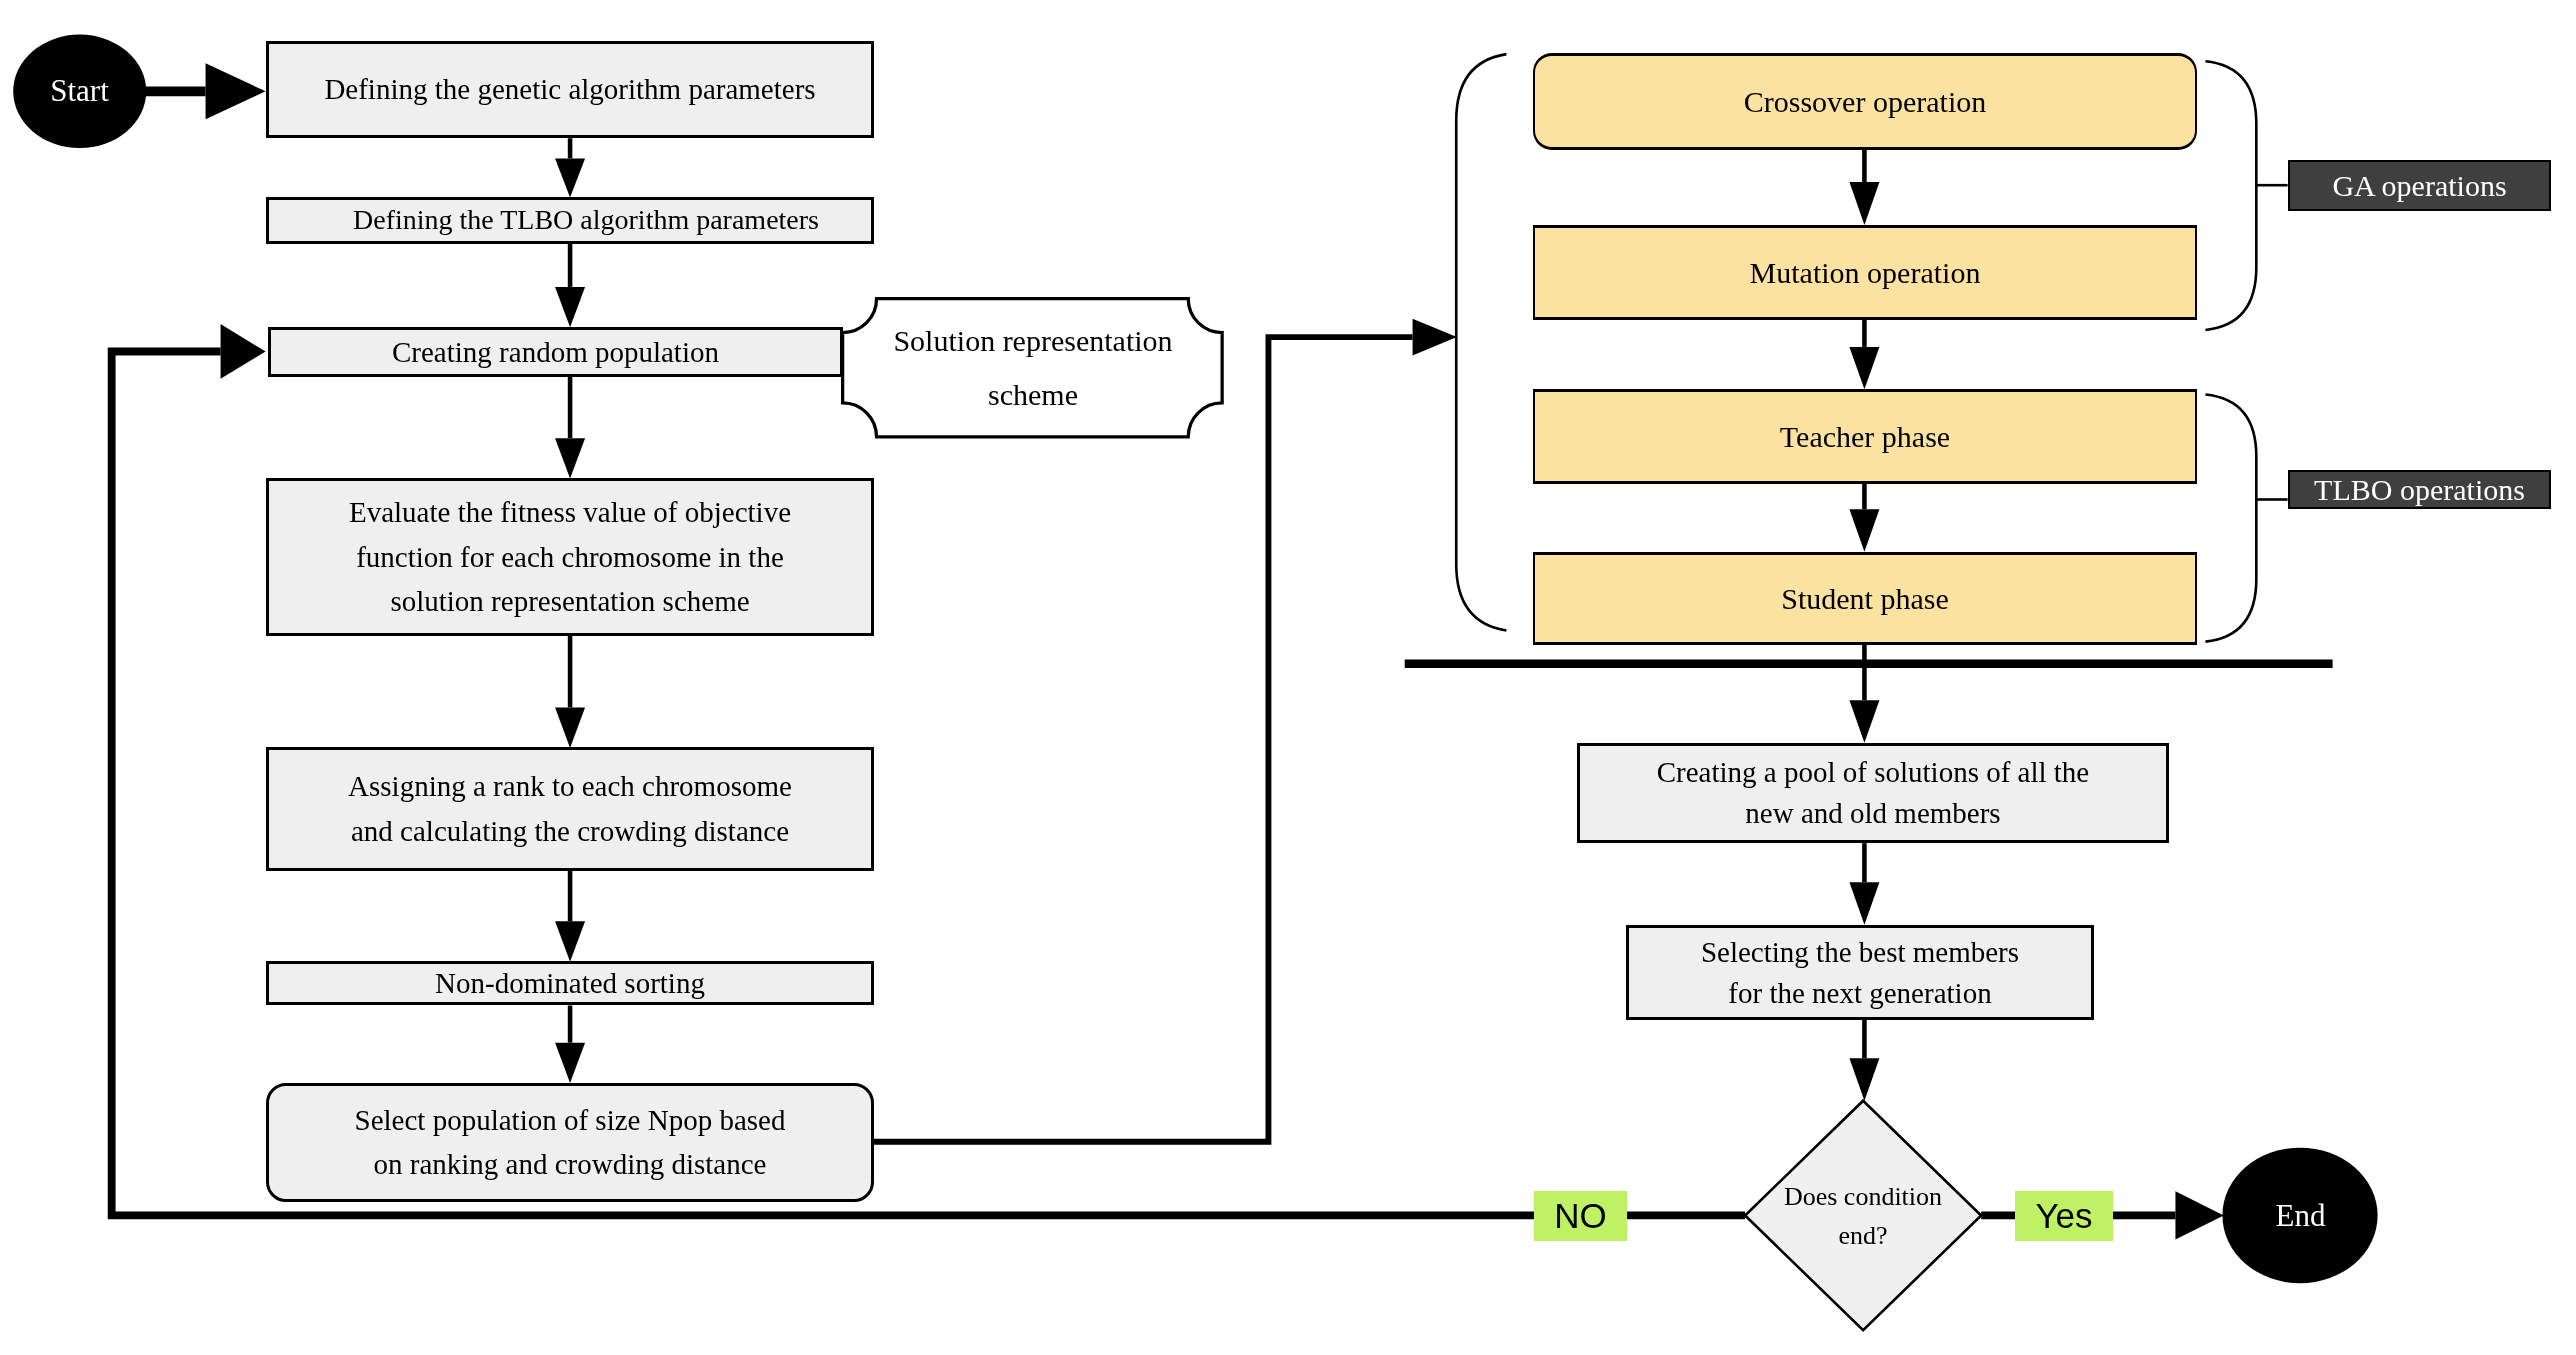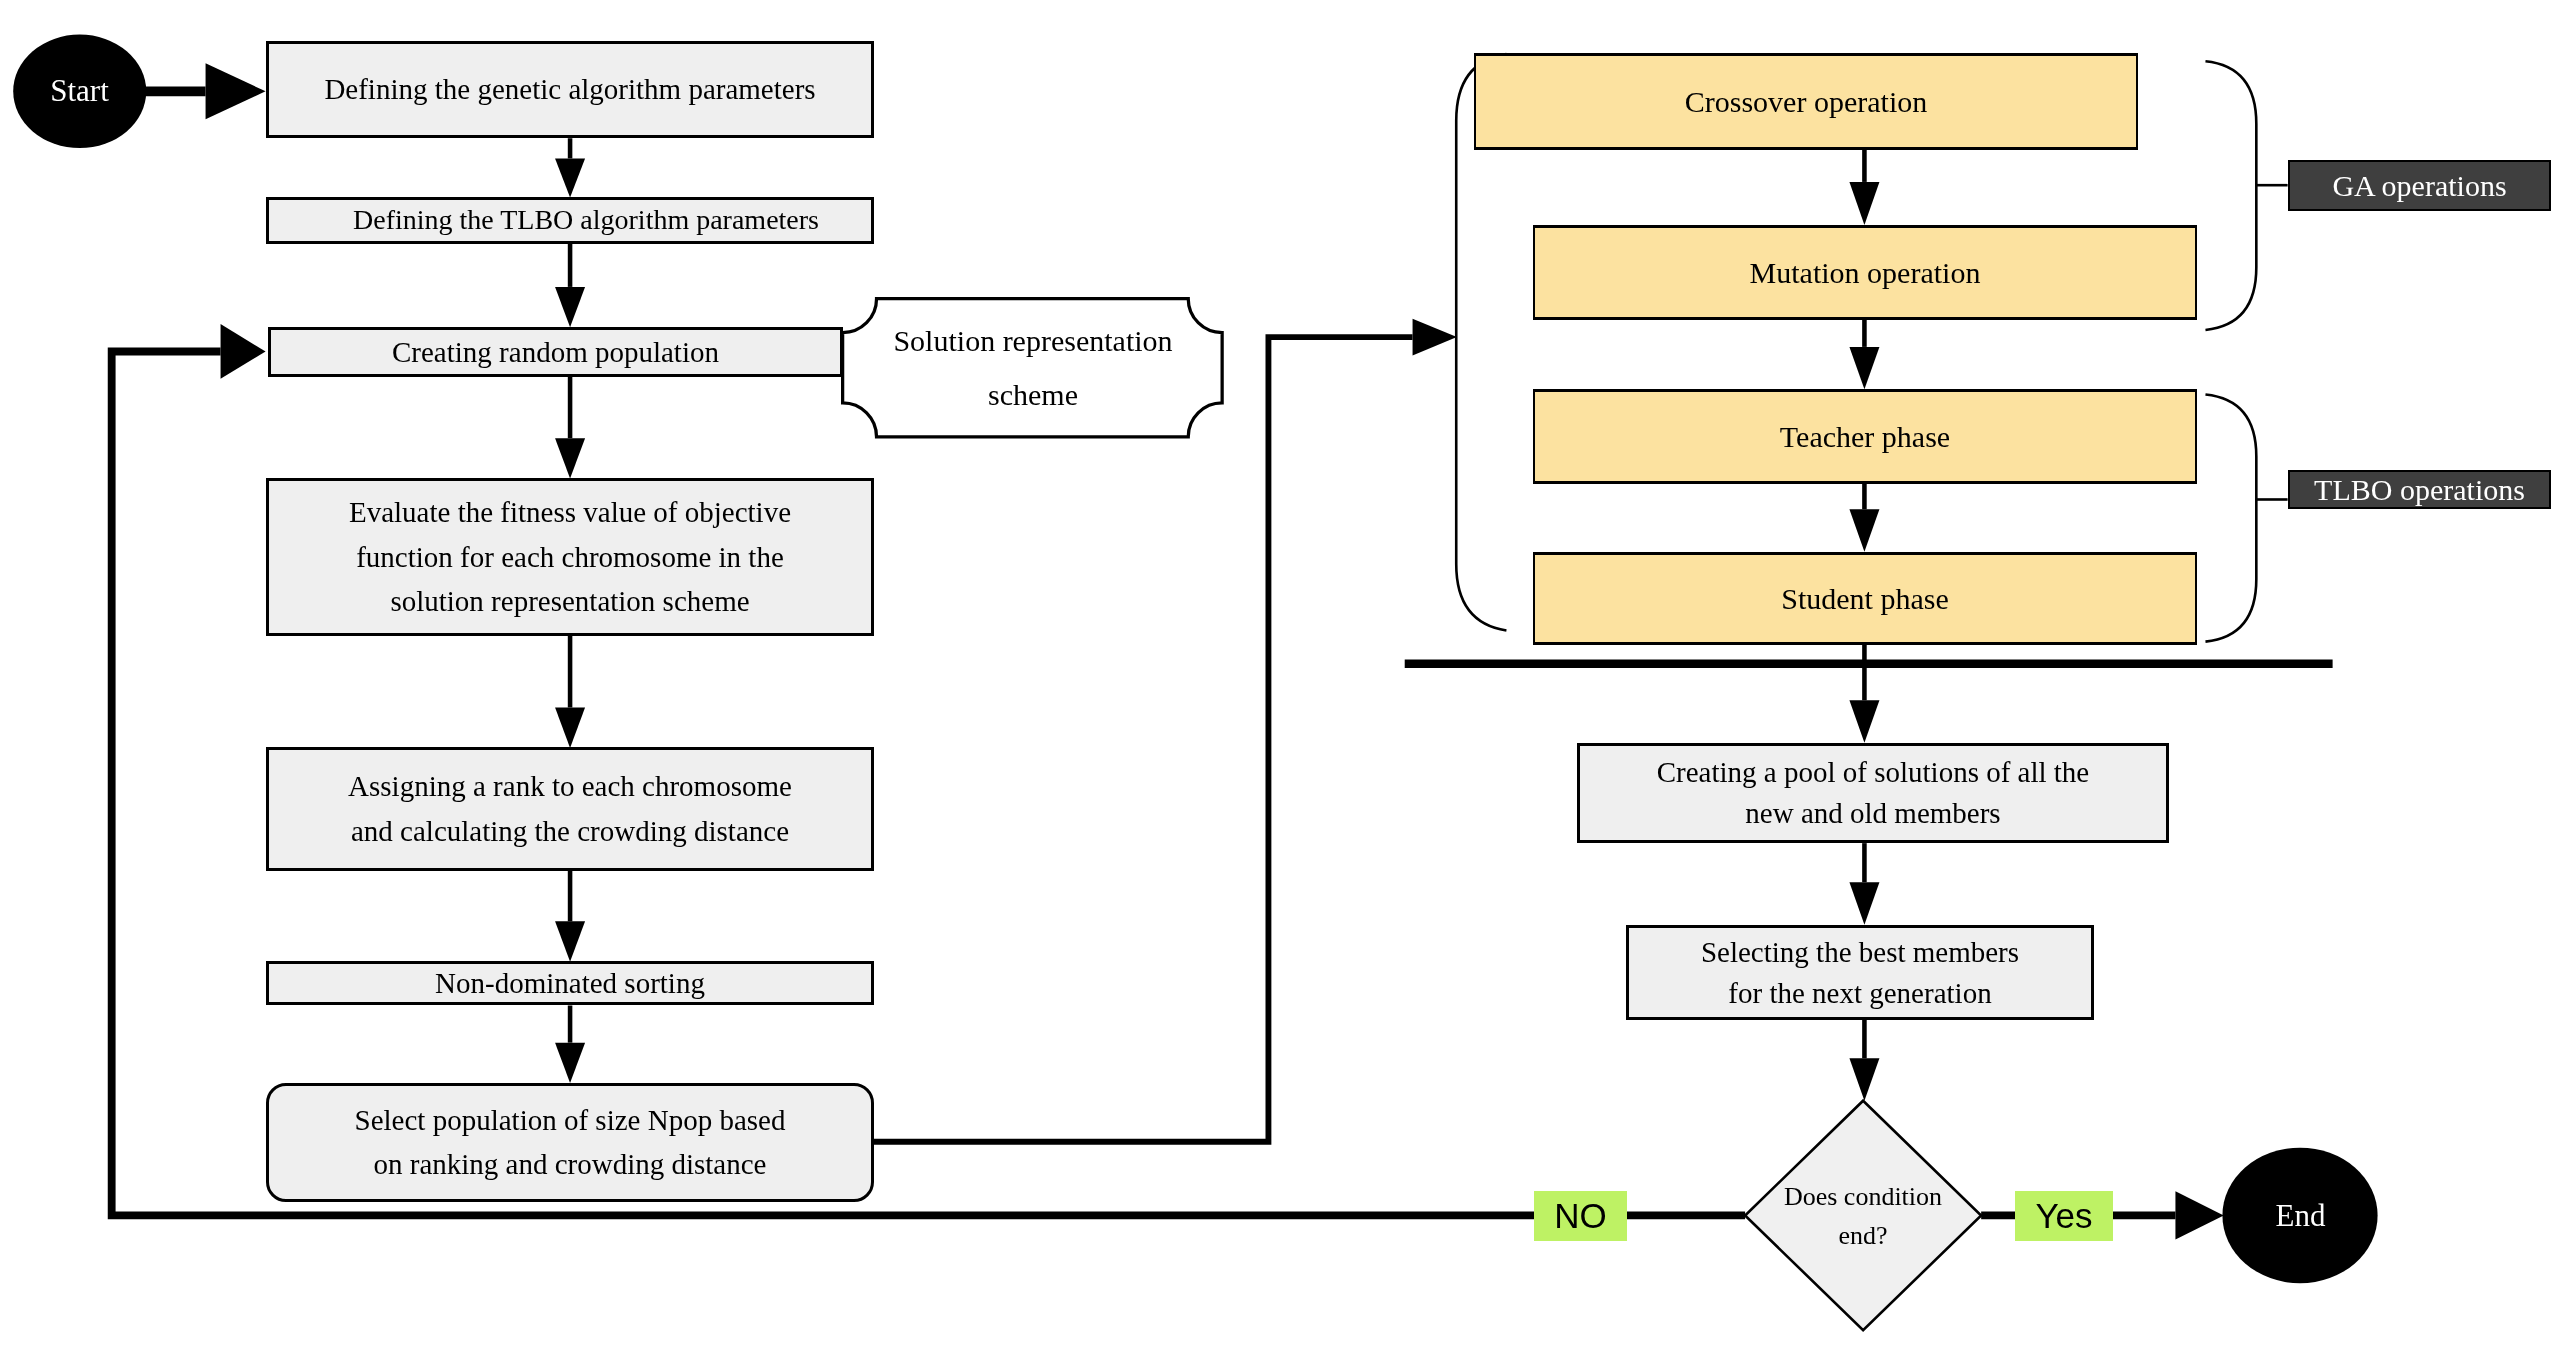--- a/index.html
+++ b/index.html
@@ -144,21 +144,21 @@
 solution representation scheme</span></div>
 
   <div class="node process" style="left:266px; top:747px; width:608px; height:124px; line-height:1.55;"><span>Assigning a rank to each chromosome
 and calculating the crowding distance</span></div>
 
   <div class="node process" style="left:266px; top:961px; width:608px; height:44px; font-size:29px;"><span>Non-dominated sorting</span></div>
 
   <div class="node process" style="left:266px; top:1083px; width:608px; height:119px; line-height:1.5;border-radius:20px;"><span>Select population of size Npop based
 on ranking and crowding distance</span></div>
 
-  <div class="node op" style="left:1474px; top:53px; width:664px; height:97px;"><span>Crossover operation</span></div>
+  <div class="node op" style="left:1533px; top:53px; width:664px; height:97px;border-radius:19px;"><span>Crossover operation</span></div>
 
   <div class="node op" style="left:1533px; top:225px; width:664px; height:95px;"><span>Mutation operation</span></div>
 
   <div class="node op" style="left:1533px; top:389px; width:664px; height:95px;"><span>Teacher phase</span></div>
 
   <div class="node op" style="left:1533px; top:552px; width:664px; height:93px;"><span>Student phase</span></div>
 
   <div class="node grouplabel" style="left:2288px; top:160px; width:263px; height:51px;"><span>GA operations</span></div>
 
   <div class="node grouplabel" style="left:2288px; top:470px; width:263px; height:39px;"><span>TLBO operations</span></div>

